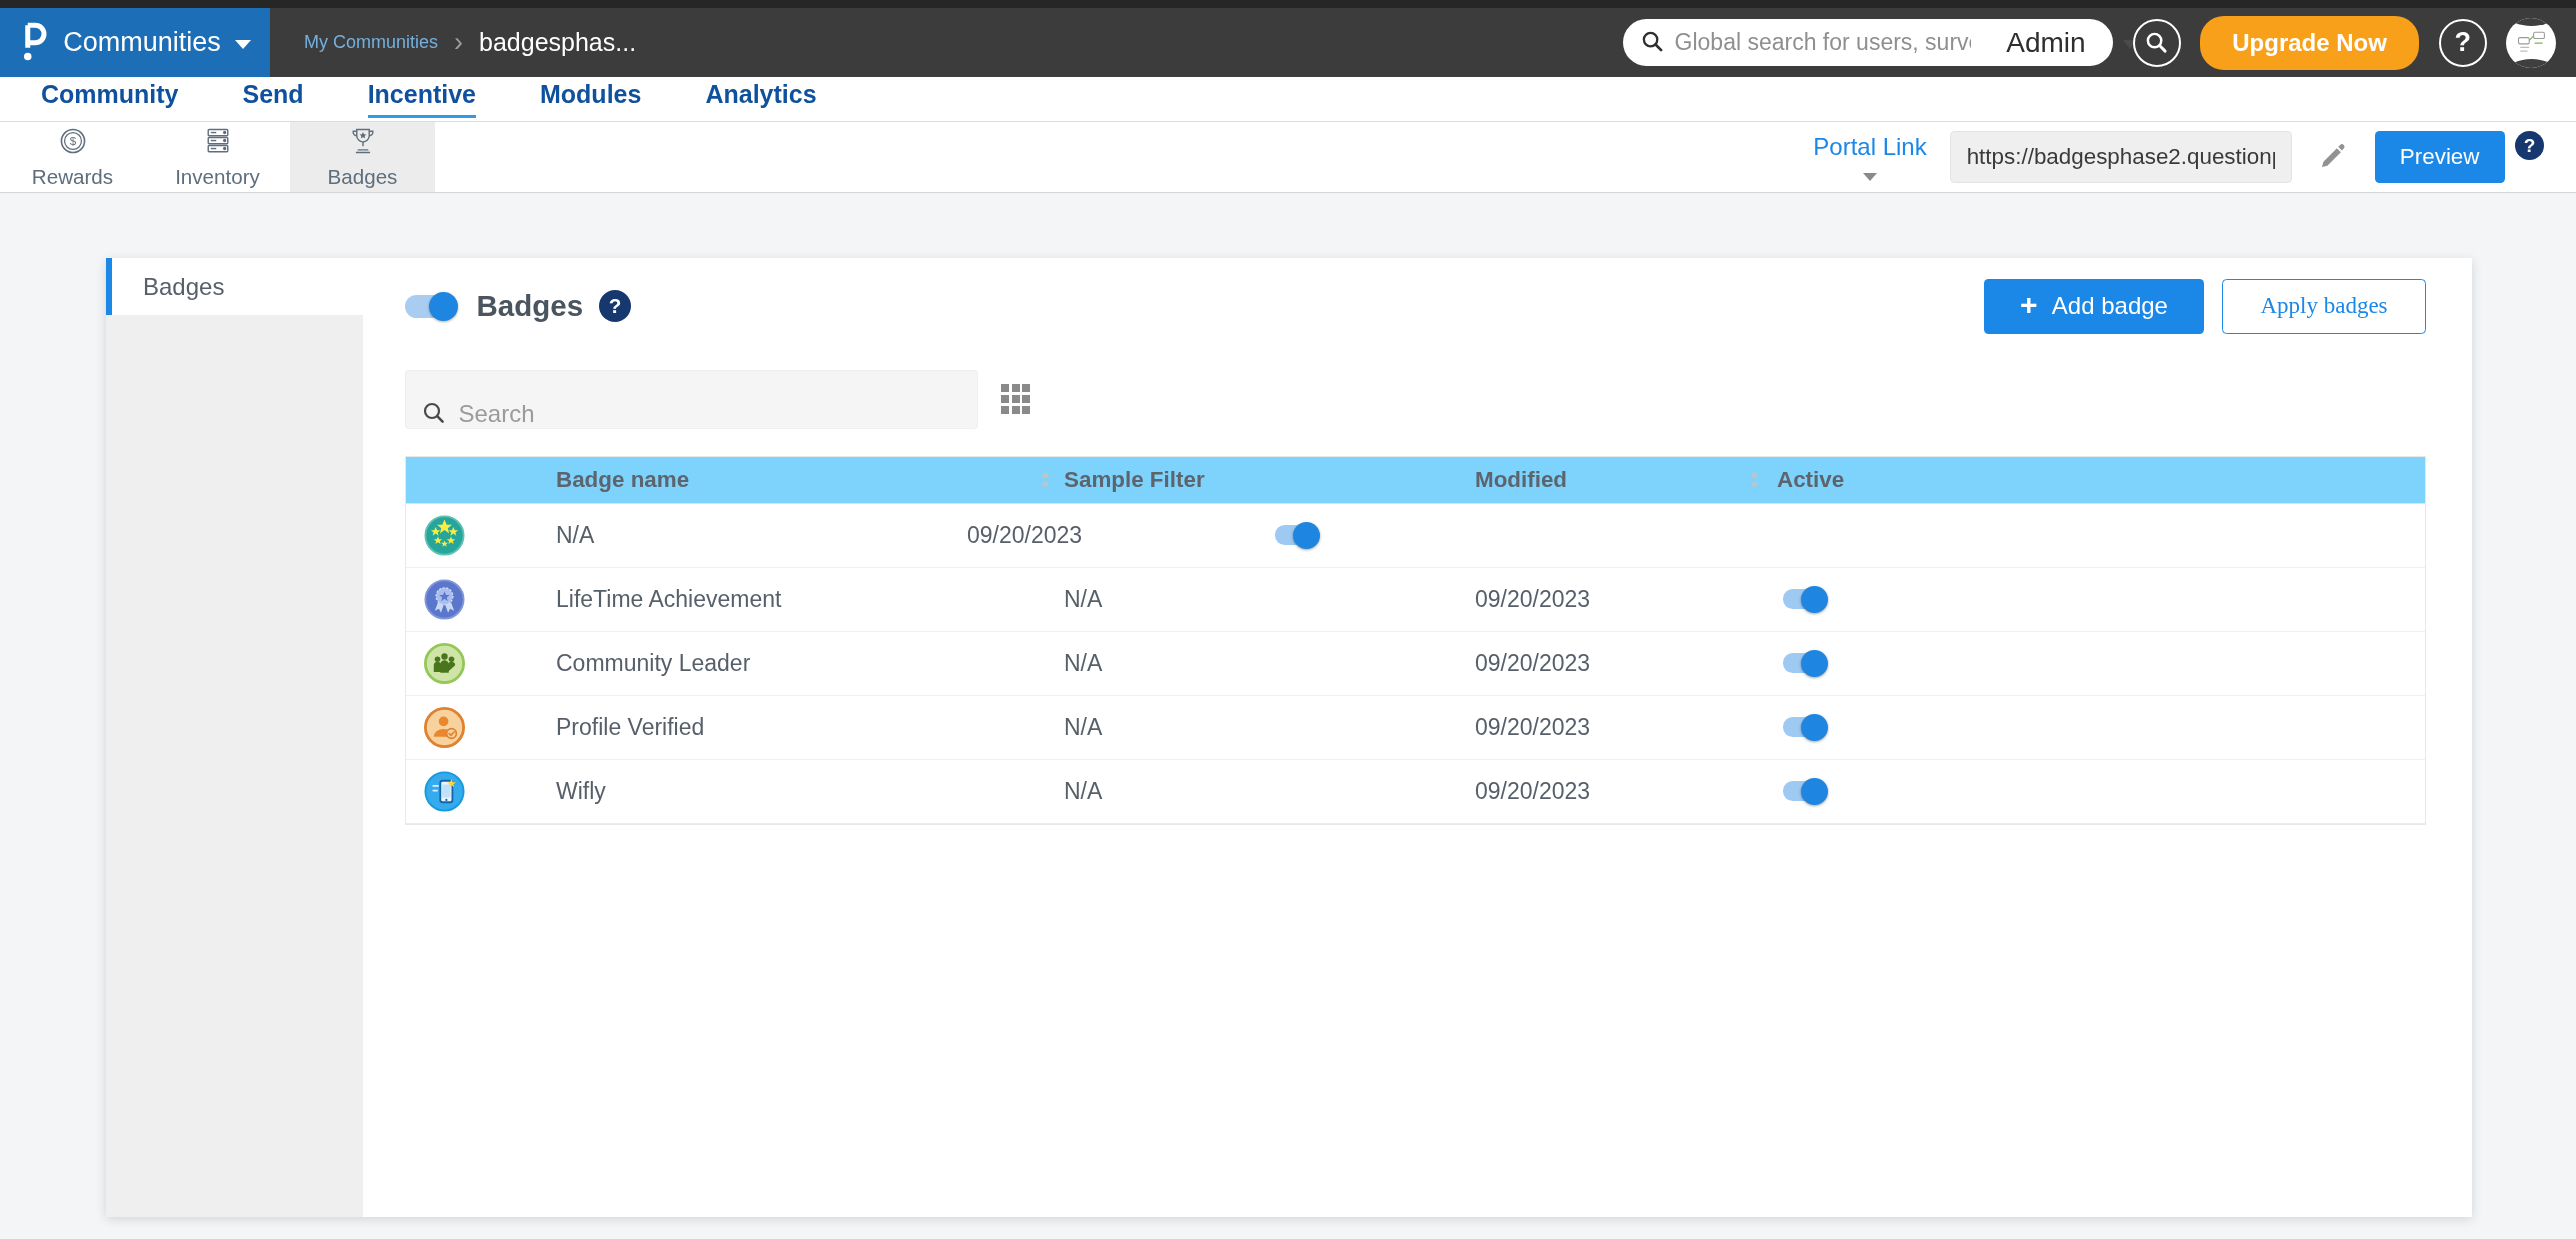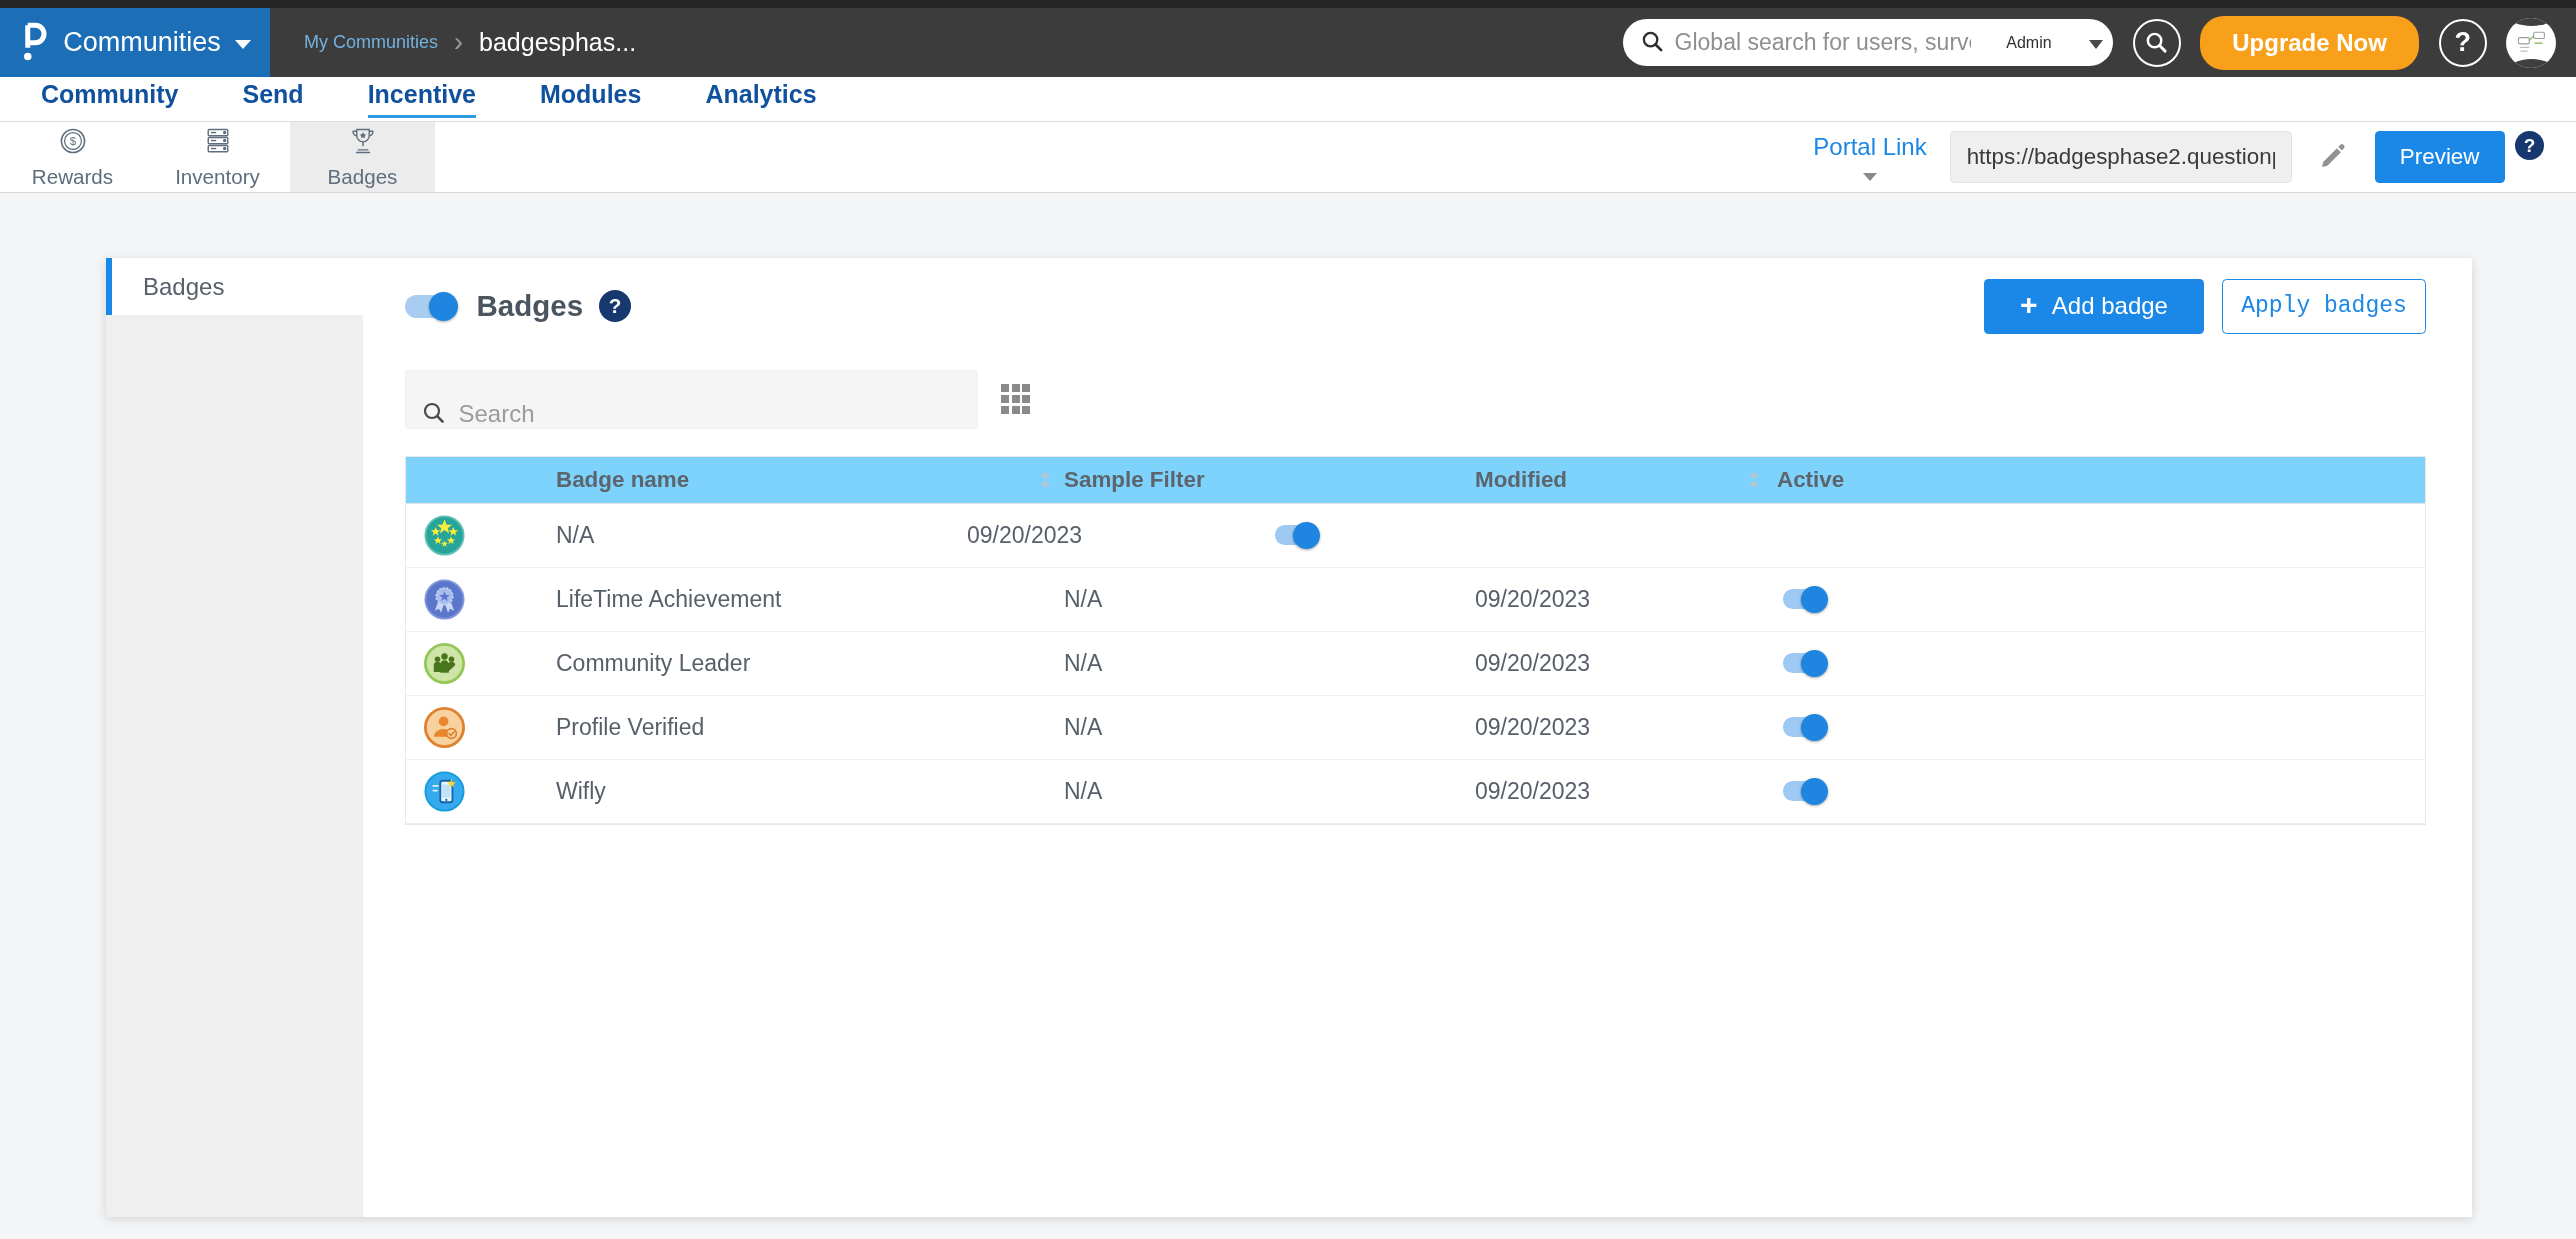--- a/index.html
+++ b/index.html
@@ -17,21 +17,21 @@
   .breadcrumb { display:flex; align-items:center; margin-left:34px; gap:16px; }
   .crumb-root { color:#74b0de; font-size:18px; cursor:pointer; }
   .crumb-chev { color:#9d9d9d; font-size:27px; }
   .crumb-cur { color:#ffffff; font-size:25px; }
   .nav-right { margin-left:auto; display:flex; align-items:center; gap:19.7px; padding-right:19.7px; }
   .gsearch { width:490px; height:47px; background:#fff; border-radius:24px; display:flex;
     align-items:center; padding:0 12.5px 0 18px; gap:10.7px; }
   .gsearch input { flex:1; border:none; outline:none; font-size:23px; color:#333;
     font-family:inherit; background:transparent; }
   .gsearch input::placeholder { color:#8f8f8f; }
-  .gsearch .admin { font-size:16px; color:#2f2f2f; white-space:nowrap; padding:0 14.3px; cursor:pointer; }
+  .gsearch .admin { font-size:28px; color:#2f2f2f; white-space:nowrap; padding:0 14.3px; cursor:pointer; }
   .gsearch .vdiv { width:0.9px; height:30px; background:#c9c9c9; }
   .caret-dark { width:0; height:0; border-left:7.2px solid transparent; border-right:7.2px solid transparent;
     border-top:9px solid #4a4a4a; margin:3.6px 7.2px 0 1.8px; cursor:pointer; }
   .circle-btn { width:48px; height:48px; border:2.7px solid #fff; border-radius:50%;
     display:flex; align-items:center; justify-content:center; cursor:pointer; flex:none; }
   .circle-btn .q { color:#fff; font-size:27px; font-weight:bold; }
   .upgrade-btn { height:54px; border-radius:24px; background:#f9a01b; color:#fff;
     font-size:24px; font-weight:bold; border:none; padding:0 32px; cursor:pointer; font-family:inherit; }
   .avatar { width:50px; height:50px; border-radius:50%; background:#fff; position:relative;
     overflow:hidden; cursor:pointer; flex:none; }
@@ -85,21 +85,21 @@
     border-radius:50%; background:#1e86e0; box-shadow:0 0.9px 2.7px rgba(0,0,0,.3); }
   .page-title { font-size:29.5px; font-weight:bold; color:#4a5560; margin:0 16px 0 21.5px; }
   .title-help { width:32px; height:32px; border-radius:50%; background:#17386e; color:#fff;
     font-size:20.6px; font-weight:bold; display:flex; align-items:center; justify-content:center; cursor:pointer; }
   .title-actions { margin-left:auto; display:flex; gap:18px; }
   .add-btn { width:220px; height:55px; background:#1b87e6; color:#fff; border:none;
     border-radius:4.5px; font-size:24px; cursor:pointer; font-family:inherit;
     display:flex; align-items:center; justify-content:center; gap:14.3px; }
   .add-btn .plus { font-size:30px; font-weight:bold; line-height:1; margin-top:-2.7px; }
   .apply-btn { width:204px; height:55px; background:#fff; color:#1b87e6;
-    border:1.8px solid #1b87e6; border-radius:4.5px; font-size:23px; cursor:pointer; font-family:Liberation Mono, monospace; }
+    border:1.8px solid #1b87e6; border-radius:4.5px; font-size:23px; cursor:pointer; font-family:Liberation Serif, serif; }
 
   .search-row { margin-top:36px; display:flex; align-items:center; }
   .tbl-search { width:573px; height:59px; background:#f5f5f5; border:0.9px solid #efefef;
     border-radius:3.6px; display:flex; align-items:flex-end; padding:0 16px; gap:12.5px; }
   .tbl-search input { flex:1; border:none; outline:none; background:transparent;
     font-size:24px; color:#444; font-family:inherit; }
   .tbl-search input::placeholder { color:#9b9b9b; }
   .grid-btn { margin-left:23px; background:none; border:none; cursor:pointer; display:flex; }
   .grid-ico { display:grid; grid-template-columns:repeat(3,8px); grid-gap:2.7px; }
   .grid-ico i { width:8px; height:8px; background:#8a8a8a; }

